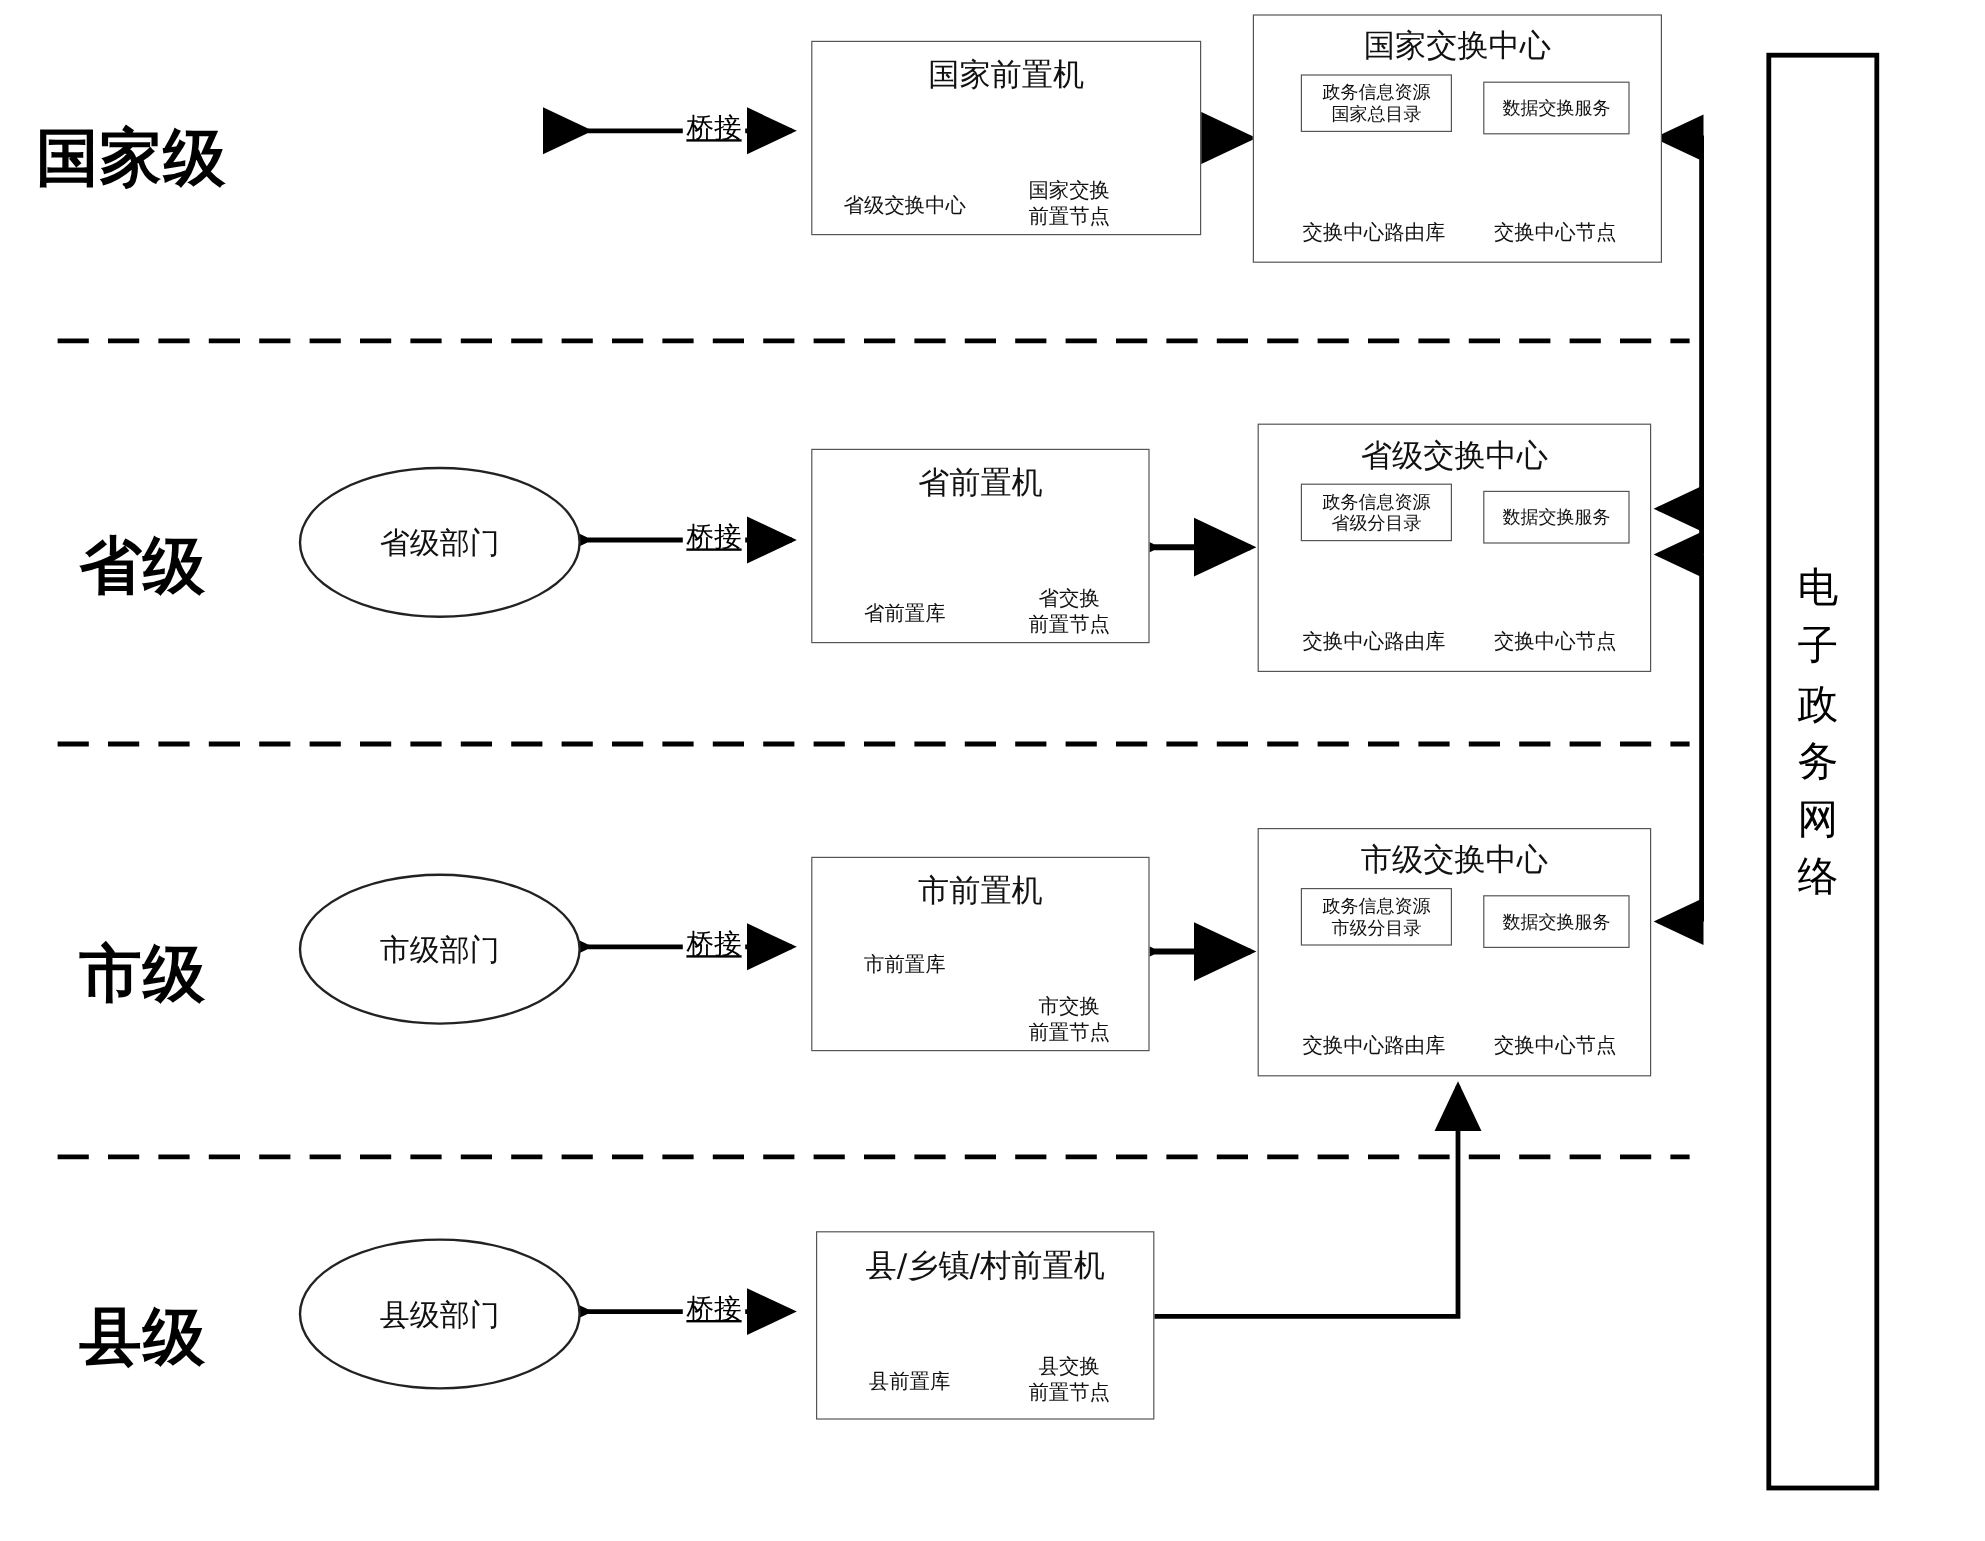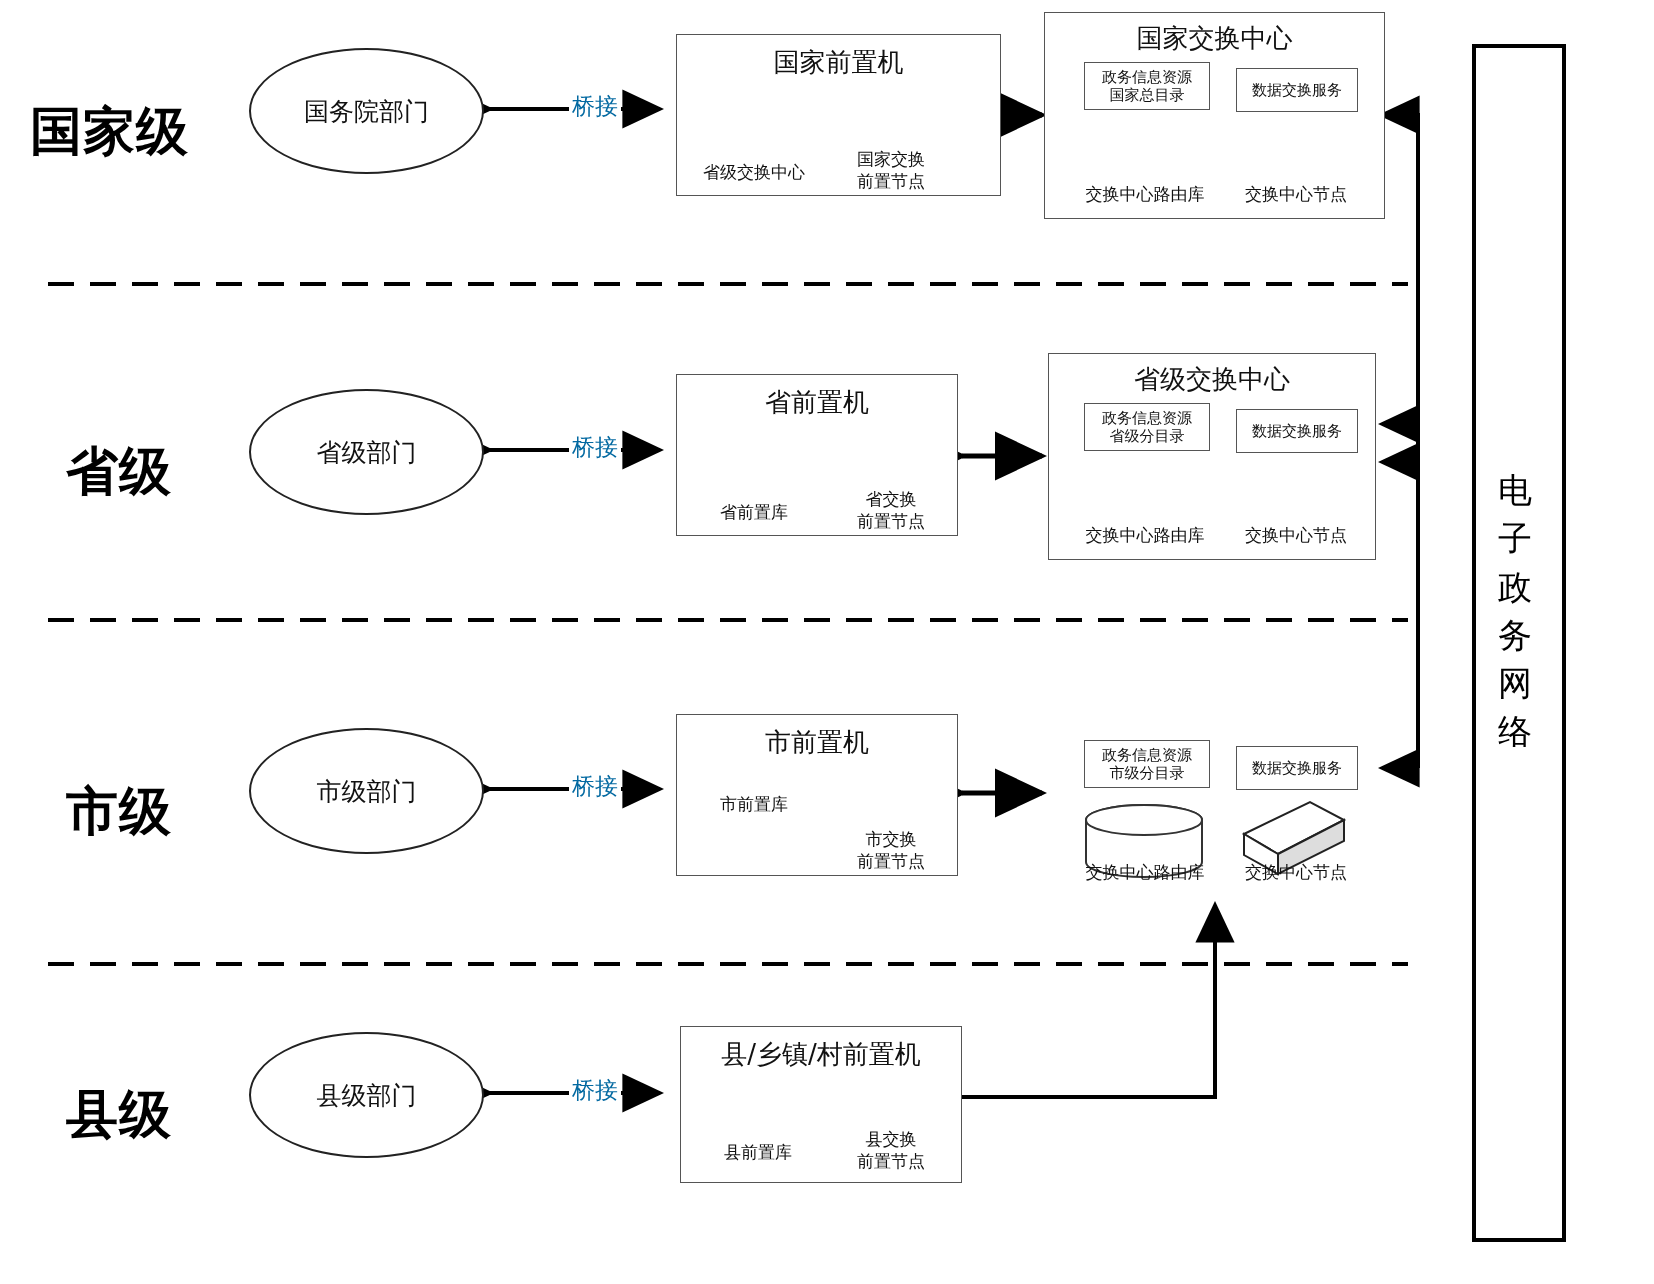--- a/index.html
+++ b/index.html
@@ -8,21 +8,21 @@
   #svgroot{position:absolute;left:0;top:0;width:1654px;height:1284px;}
 
   .lvl-label{position:absolute;font-weight:bold;color:#000;letter-spacing:1px;
              font-family:"DejaVu Sans","Liberation Sans",sans-serif;margin-top:22px;}
 
   .dept-ell{position:absolute;border:2px solid #222;border-radius:50%;
             display:flex;align-items:center;justify-content:center;background:#fff;}
   .dept-ell span{font-size:25px;color:#111;}
 
   .bridge{position:absolute;display:flex;align-items:center;justify-content:center;}
-  .bridge span{font-size:23px;color:#0369a1;background:#fff;padding:0 3px;}
+  .bridge span{font-size:23px;color:#000000;background:#fff;padding:0 3px;text-decoration:underline;}
 
   .panel{position:absolute;border:1.6px solid #555;background:#fff;}
   .panel-title{position:absolute;left:0;right:0;text-align:center;font-size:26px;color:#111;}
 
   .sub-label{position:absolute;text-align:center;font-size:17px;color:#111;line-height:1.12;}
 
   .minibox{position:absolute;border:1.5px solid #555;background:#fff;
            display:flex;align-items:center;justify-content:center;text-align:center;
            font-size:15px;color:#111;line-height:1.2;}
 
@@ -164,23 +164,20 @@
     <g>
       <path d="M962,1097 L1215,1097 L1215,905" stroke="#000" stroke-width="4" fill="none" marker-start="url(#ah)" marker-end="url(#ah)"></path>
     </g>
   </svg>
 
   <div class="lvl-label" style="left:30px;top:75px;font-size:52px;">国家级</div>
   <div class="lvl-label" style="left:66px;top:415px;font-size:52px;">省级</div>
   <div class="lvl-label" style="left:66px;top:755px;font-size:52px;">市级</div>
   <div class="lvl-label" style="left:66px;top:1058px;font-size:52px;">县级</div>
 
-  <div class="dept-ell" style="left:249px;top:48px;width:231px;height:122px;">
-    <span>国务院部门</span>
-  </div>
   <div class="dept-ell" style="left:249px;top:389px;width:231px;height:122px;">
     <span>省级部门</span>
   </div>
   <div class="dept-ell" style="left:249px;top:728px;width:231px;height:122px;">
     <span>市级部门</span>
   </div>
   <div class="dept-ell" style="left:249px;top:1032px;width:231px;height:122px;">
     <span>县级部门</span>
   </div>
 
@@ -237,20 +234,23 @@
   <div class="sub-label" style="left:1070px;top:526px;width:150px;">交换中心路由库</div>
   <div class="sub-label" style="left:1228px;top:526px;width:136px;">交换中心节点</div>
 
   <div class="panel" style="left:676px;top:714px;width:280px;height:160px;">
     <div class="panel-title" style="top:10px;">市前置机</div>
   </div>
   <div class="sub-label" style="left:678px;top:795px;width:152px;">市前置库</div>
   <div class="sub-label" style="left:836px;top:830px;width:110px;">市交换</div>
   <div class="sub-label" style="left:836px;top:852px;width:110px;">前置节点</div>
 
+  <div class="panel" style="left:1048px;top:690px;width:326px;height:205px;">
+    <div class="panel-title" style="top:8px;">市级交换中心</div>
+  </div>
   <div class="minibox" style="left:1084px;top:740px;width:124px;height:46px;flex-direction:column;">
     <div>政务信息资源</div>
     <div>市级分目录</div>
   </div>
   <div class="minibox" style="left:1236px;top:746px;width:120px;height:42px;">
     <span>数据交换服务</span>
   </div>
   <div class="sub-label" style="left:1070px;top:863px;width:150px;">交换中心路由库</div>
   <div class="sub-label" style="left:1228px;top:863px;width:136px;">交换中心节点</div>
 

